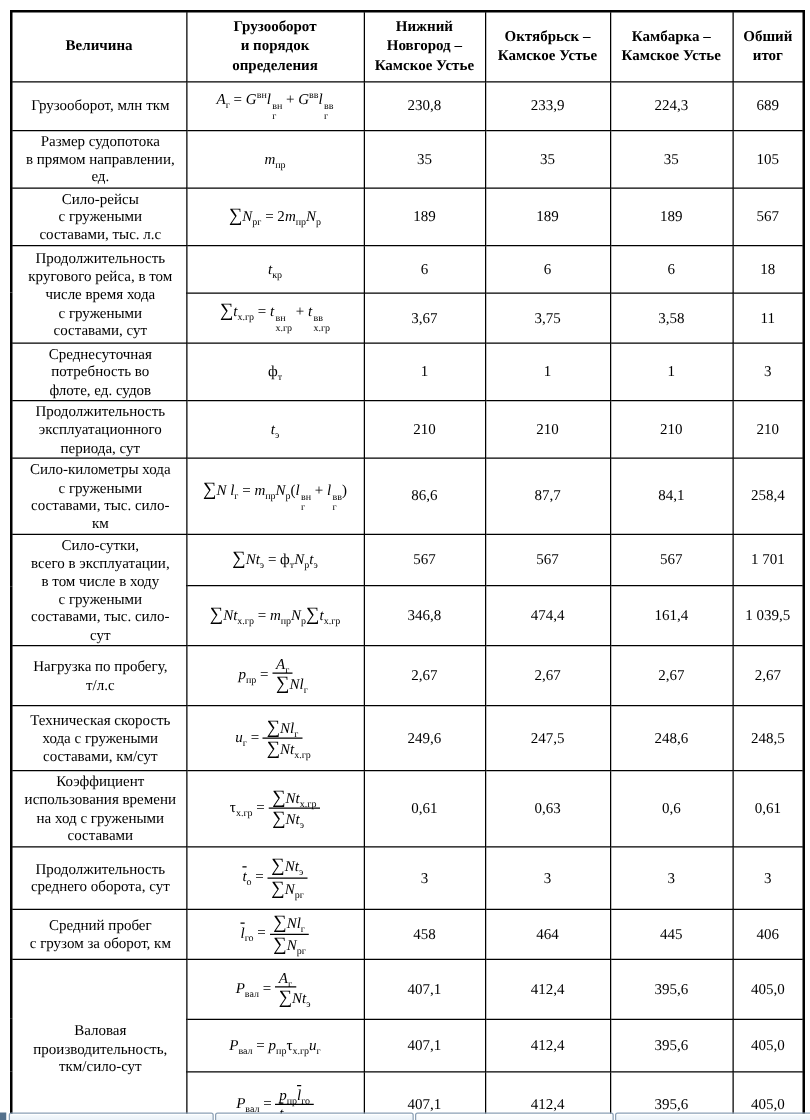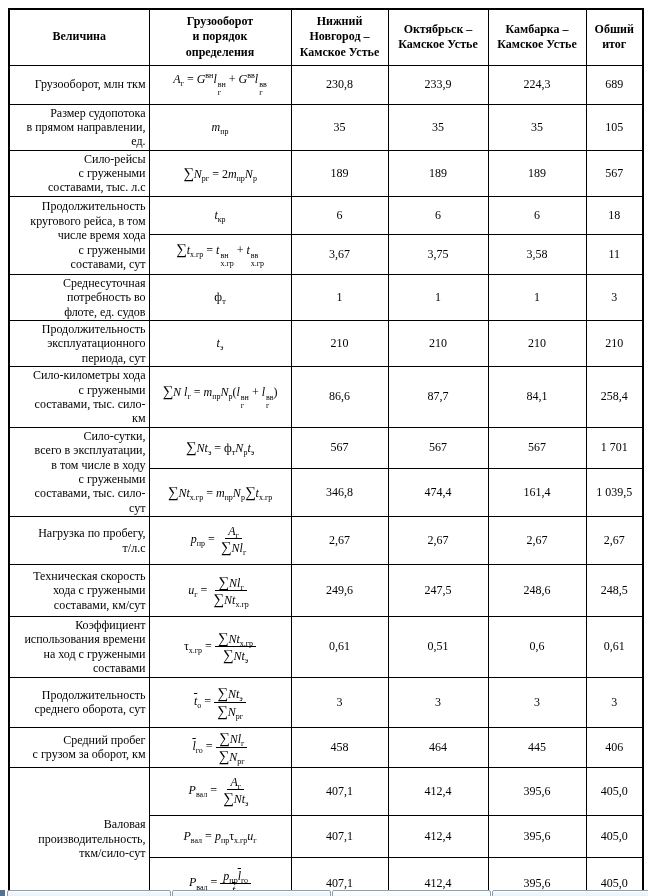--- a/index.html
+++ b/index.html
@@ -10,27 +10,27 @@
   table.calc{
     border-collapse:collapse;table-layout:fixed;
     position:absolute;left:8px;top:8px;width:634px;
     border:2px solid #000;
   }
   .calc th,.calc td{
     border:1px solid #000;padding:1px 3px;font-size:12px;
     vertical-align:middle;overflow:hidden;
   }
   .calc th{font-weight:bold;text-align:center;white-space:pre-line;line-height:1.3}
-  td.lbl{text-align:right;white-space:pre-line;line-height:1.2;padding-left:5px}
+  td.lbl{text-align:center;white-space:pre-line;line-height:1.2;padding-left:5px}
   td.fml{text-align:center;font-style:normal}
   td.val{text-align:center}
   .fml i{font-style:italic}
   sub,sup{font-size:8px;line-height:0}
   .sum{font-size:15px;font-style:normal}
-  .frac{display:inline-flex;flex-direction:column;align-items:center;vertical-align:middle;line-height:1.1;margin:1px 0}
+  .frac{display:inline-flex;flex-direction:column;align-items:flex-start;vertical-align:middle;line-height:1.1;margin:1px 0}
   .frac .num{border-bottom:1px solid #000;padding:0 3px}
   .frac .den{padding:0 3px}
   .ss{display:inline-flex;flex-direction:column;align-items:flex-start;vertical-align:-4px;font-size:8px;line-height:1;margin-left:1px}
   .ovl{display:inline-block;text-decoration:overline}
   .bottom-strip{position:absolute;left:0;top:888px;width:648px;height:8px}
   .strip-seg{
     position:absolute;top:2px;height:12px;border:1px solid #8ba0b5;border-radius:2px 2px 0 0;
     background:linear-gradient(#f6fafd,#d9e6f1);box-shadow:inset 0 1px 0 #fff;
   }
   .strip-seg.lite{background:linear-gradient(#fdfeff,#eef4f9)}
@@ -219,21 +219,21 @@
   <tr style="height:58px">
     <td class="lbl">Коэффициент
 использования времени
 на ход с гружеными
 составами</td>
     <td class="fml">τ<sub>х.гр</sub> = <span class="frac">
             <span class="num"><span class="sum">∑</span><i>Nt</i><sub>х.гр</sub></span>
             <span class="den"><span class="sum">∑</span><i>Nt</i><sub>э</sub></span>
           </span></td>
     <td class="val">0,61</td>
-    <td class="val">0,51</td>
+    <td class="val">0,63</td>
     <td class="val">0,6</td>
     <td class="val">0,61</td>
   </tr>
 
   <tr style="height:50px">
     <td class="lbl">Продолжительность
 среднего оборота, сут</td>
     <td class="fml"><span class="ovl"><i>t</i></span><sub>о</sub> = <span class="frac">
             <span class="num"><span class="sum">∑</span><i>Nt</i><sub>э</sub></span>
             <span class="den"><span class="sum">∑</span><i>N</i><sub>рг</sub></span>

